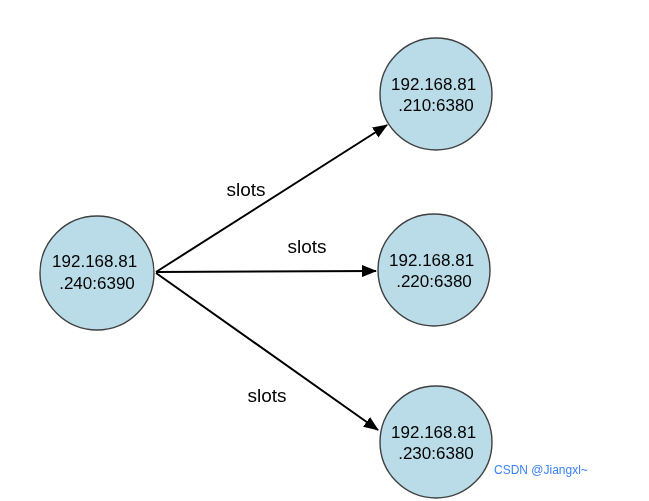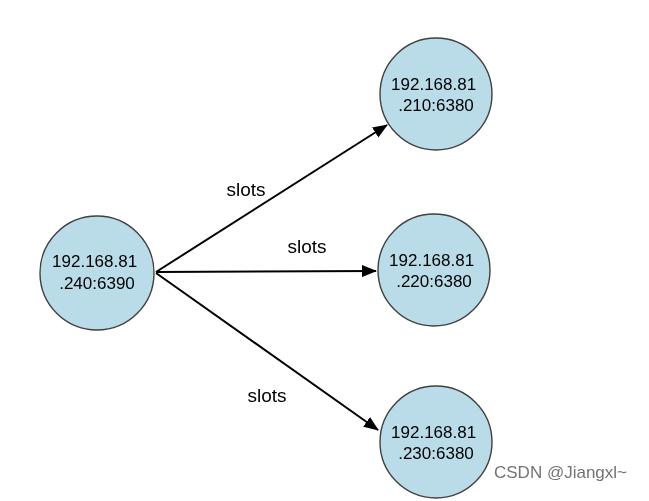--- a/index.html
+++ b/index.html
@@ -35,22 +35,22 @@
   }
   .edge-label {
     font-size: 19px;
     fill: #000000;
     text-anchor: middle;
   }
   .watermark {
     position: absolute;
     left: 494px;
     top: 463px;
-    font-size: 17px;
-    color: #737373;
+    font-size: 12px;
+    color: #3b82f6;
     white-space: nowrap;
   }
 </style>
 </head>
 <body>
 
 <div class="stage">
   <svg width="649" height="501" viewBox="0 0 649 501">
     <defs>
       <marker id="arrowhead" markerUnits="userSpaceOnUse" markerWidth="15" markerHeight="12" refX="14" refY="6" orient="auto">

